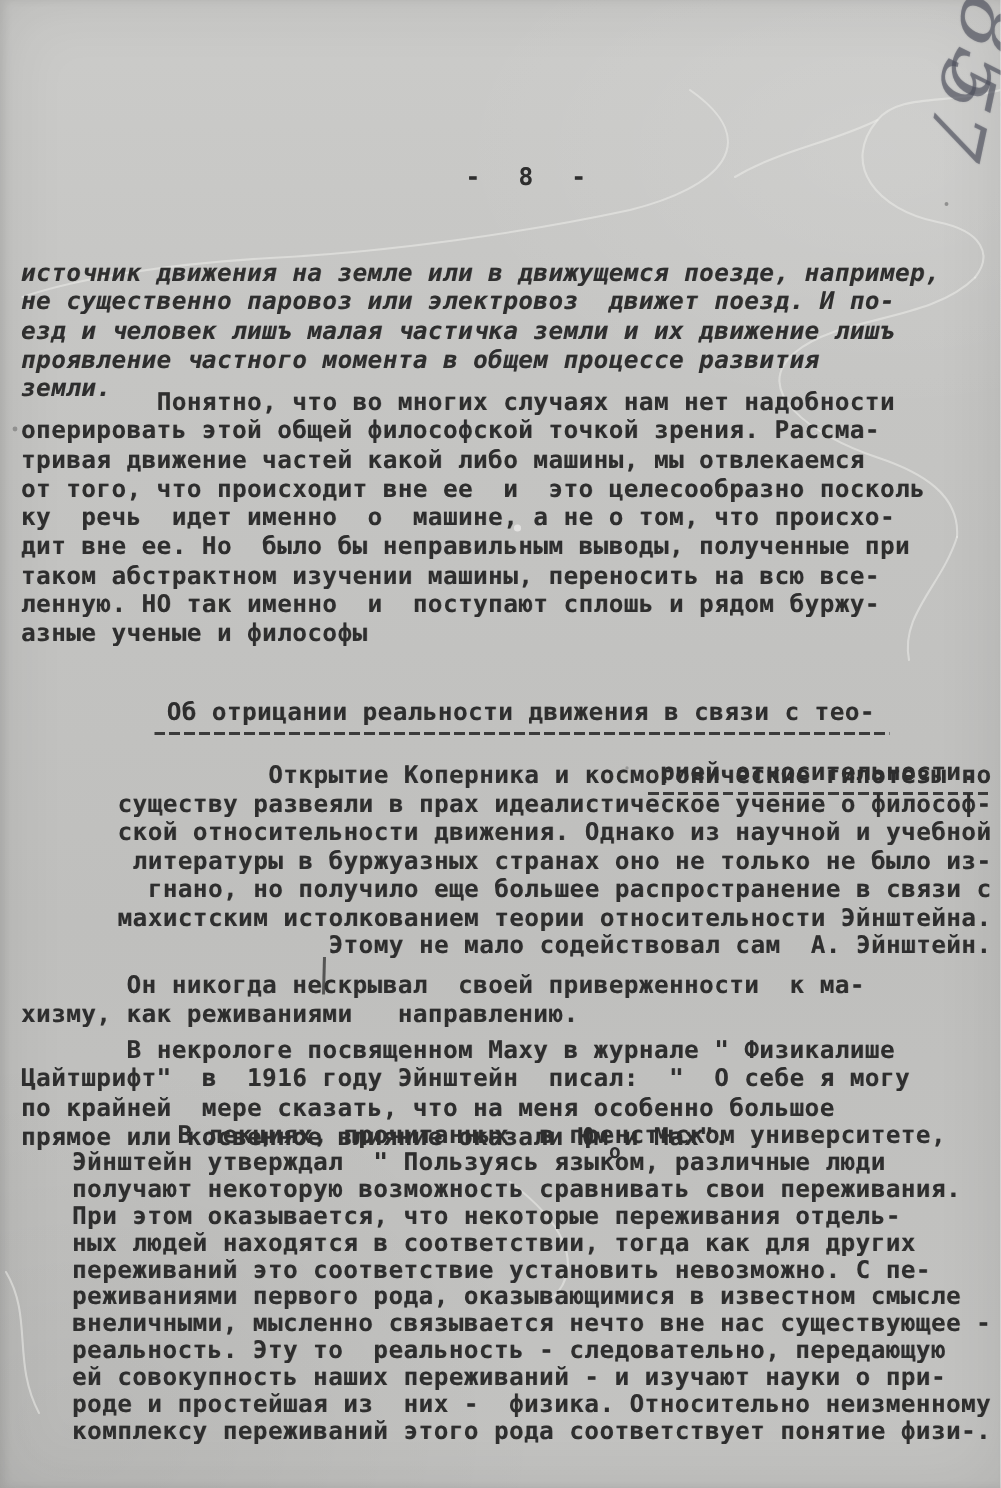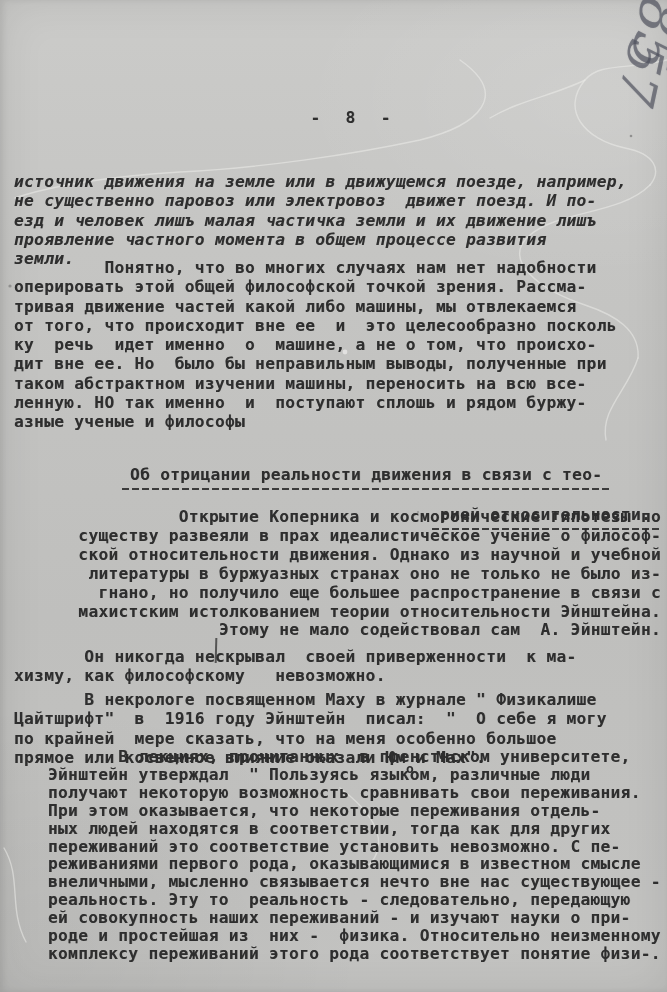--- a/index.html
+++ b/index.html
@@ -19,21 +19,21 @@
     text-shadow:0.3px 0.3px 0 rgba(40,40,40,0.35);
   }
   .page-number{left:0;right:0;top:108px;text-align:center;padding-left:36px;letter-spacing:2px;}
   #p-a{top:172px;font-style:italic;}
   #p-b{top:258px;}
   #p-c{top:508px;line-height:18.9px;text-align:right;}
   #p-d{top:647px;}
   #p-e{top:690px;}
   #p-f{top:748px;line-height:17.9px;margin-left:34px;}
   .heading-line{position:absolute;white-space:pre;}
-  #h-1{left:110px;top:446px;}
+  #h-1{left:91px;top:446px;}
   #h-2{left:168px;top:486px;text-align:right;}
   .dashed-underline{
     display:inline-block;padding:0 10px 5px 8px;margin-left:-8px;
     background-image:repeating-linear-gradient(90deg,#3b3b3b 0 7px,rgba(0,0,0,0) 7px 10px);
     background-repeat:repeat-x;background-position:left bottom;background-size:auto 2px;
   }
   .pencil{
     position:absolute;font-family:"DejaVu Serif",serif;font-style:italic;font-weight:400;
     color:rgba(78,80,92,0.55);text-shadow:0 0 1px rgba(78,80,92,0.35);
     transform-origin:center;pointer-events:none;
@@ -101,21 +101,21 @@
 
 <div class="typed" id="p-c">        Открытие Коперника и космогонические гипотезы по
 существу развеяли в прах идеалистическое учение о философ-
 ской относительности движения. Однако из научной и учебной
 литературы в буржуазных странах оно не только не было из-
 гнано, но получило еще большее распространение в связи с
 махистским истолкованием теории относительности Эйнштейна.
 Этому не мало содействовал сам  А. Эйнштейн.</div>
 
 <div class="typed" id="p-d">       Он никогда нескрывал  своей приверженности  к ма-
-хизму, как философскому   невозможно.</div>
+хизму, как реживаниями   направлению.</div>
 
 <div class="typed" id="p-e">       В некрологе посвященном Маху в журнале " Физикалише
 Цайтшрифт"  в  1916 году Эйнштейн  писал:  "  О себе я могу
 по крайней  мере сказать, что на меня особенно большое
 прямое или косвенное влияние оказали Юм и Мах".</div>
 
 <div class="typed" id="p-f">       В лекциях, прочитанных  в пренстнском университете,
 Эйнштейн утверждал  " Пользуясь языком, различные люди
 получают некоторую возможность сравнивать свои переживания.
 При этом оказывается, что некоторые переживания отдель-

